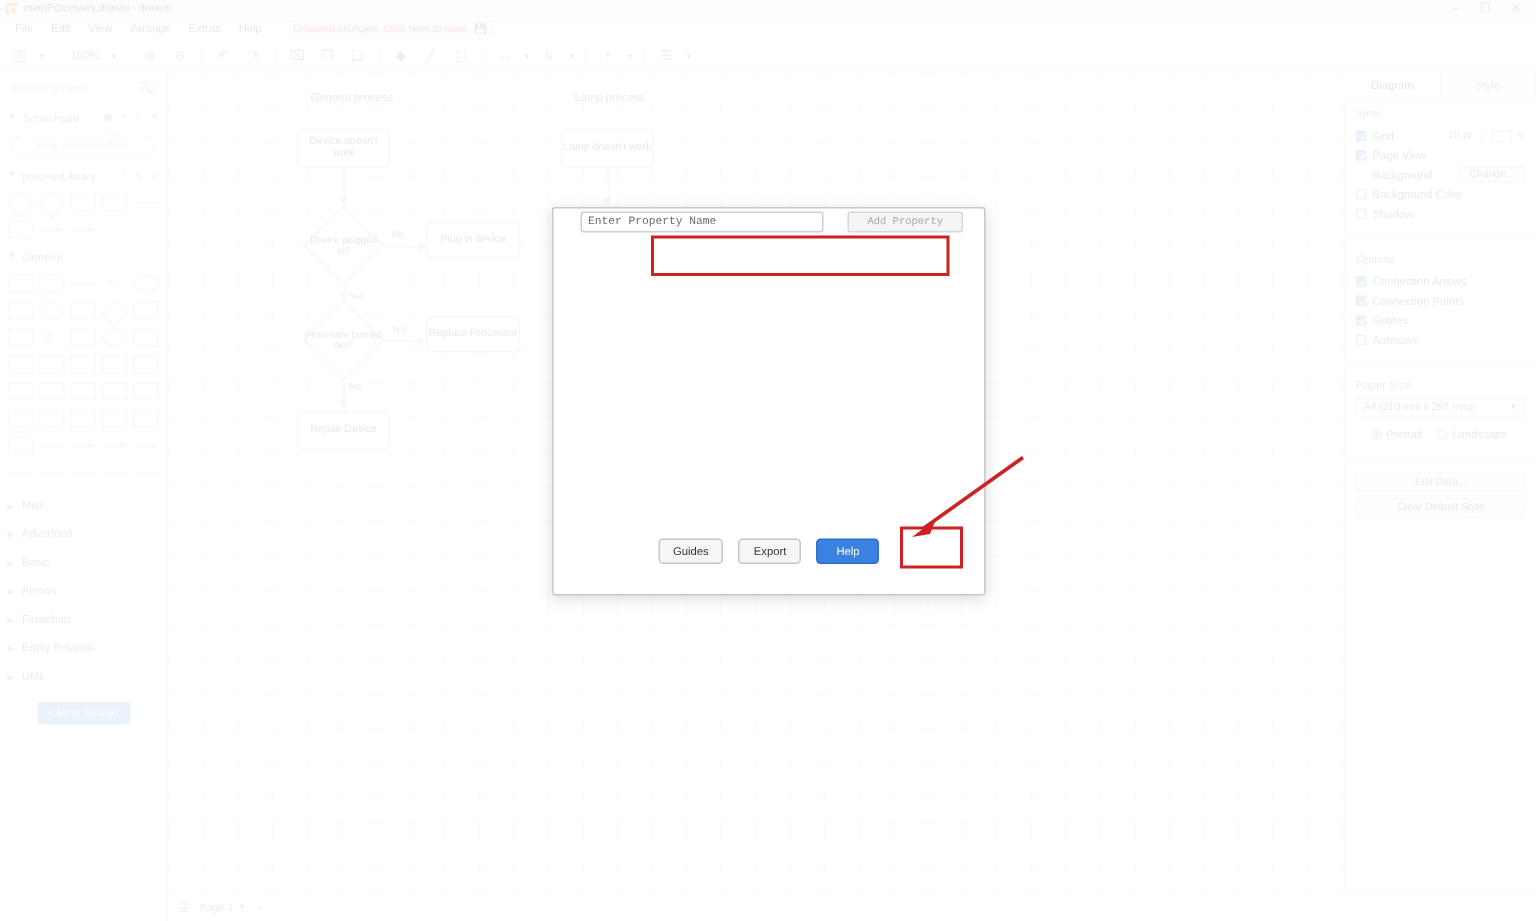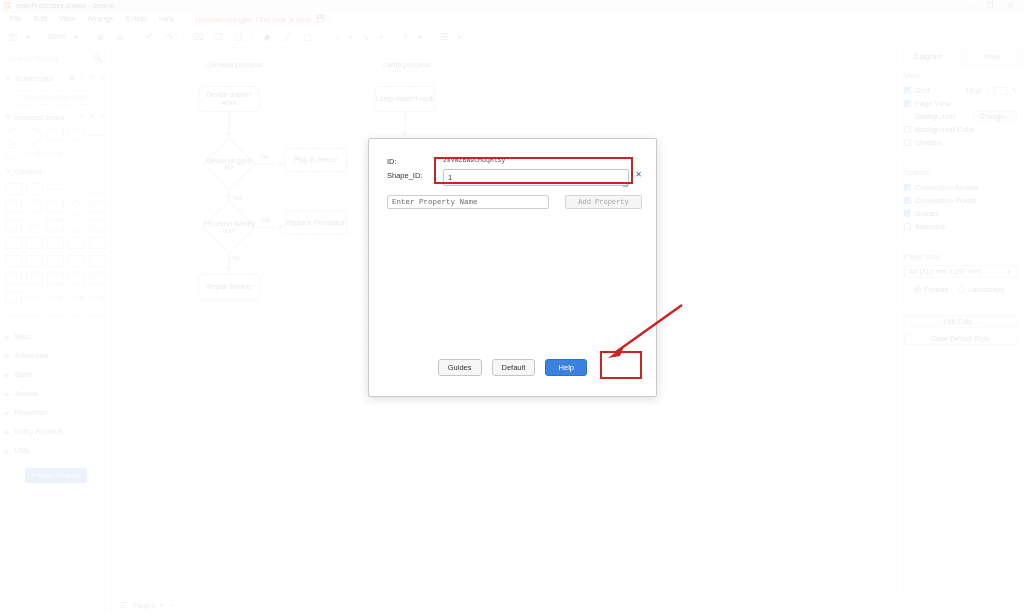--- a/index.html
+++ b/index.html
@@ -678,47 +678,31 @@
       <span class="bb-ic">☰</span>
       <span class="page-tab">
         <span>Page-1</span>
         <span style="font-size:5px">▼</span>
       </span>
       <span class="bb-ic">+</span>
     </div>
   </div>
 
   <div class="modal">
-    <div class="dlg-grid">
-
-      <div class="dlg-row">
-        <div class="dlg-lbl">ID:</div>
-        <div class="dlg-val idvalue">2kVwzBw9cMdqMlsy</div>
-      </div>
-
-      <div class="dlg-row">
-        <div class="dlg-lbl">Shape_ID:</div>
-        <div class="ta-wrap">
-          <textarea class="dlg-ta" style="">1</textarea>
-          <span class="ta-resize"></span>
-        </div>
-        <span class="del-x">✕</span>
-      </div>
-    </div>
 
     <div class="prop-row">
       <div class="prop-input">
         <span>Enter Property Name</span>
       </div>
       <div class="prop-btn">Add Property</div>
     </div>
 
     <div class="dlg-footer">
       <div class="btn">Guides</div>
-      <div class="btn">Default</div>
+      <div class="btn">Export</div>
       <div class="btn primary">Help</div>
     </div>
   </div>
 
   <div class="ann ann-input"></div>
   <div class="ann ann-apply"></div>
   <svg class="ann-arrow" viewBox="0 0 86 62">
     <line x1="82" y1="5" x2="16" y2="52" stroke="#cc2222" stroke-width="2.4"></line>
     <polygon points="8,58 24,46 20,56" fill="#cc2222"></polygon>
   </svg>

